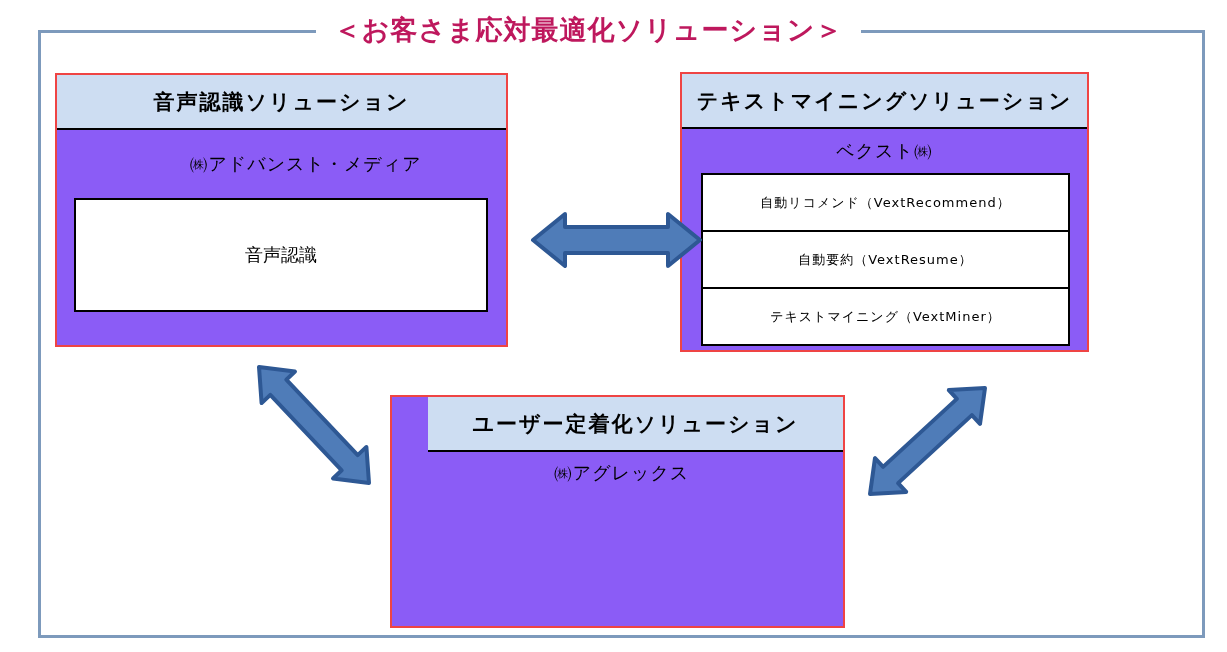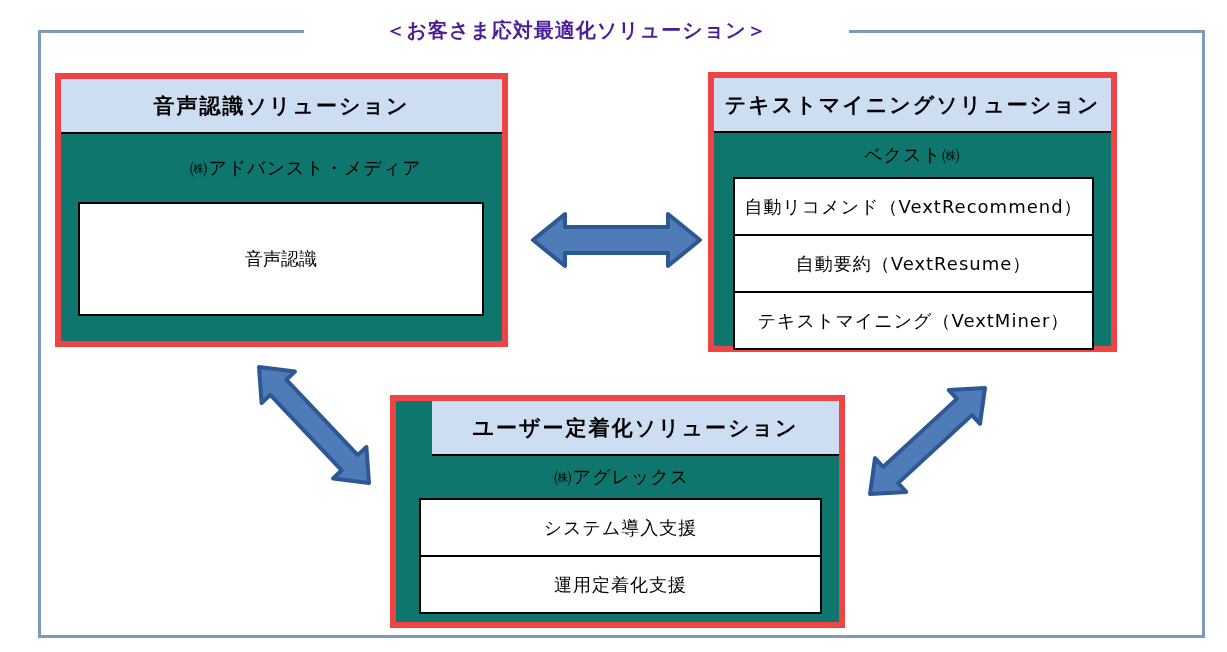--- a/index.html
+++ b/index.html
@@ -9,58 +9,58 @@
     width: 1227px; height: 652px; position: relative; overflow: hidden;
   }
   .canvas { position: absolute; inset: 0; width: 1227px; height: 652px; background: #ffffff; }
 
   
   .outer-frame {
     position: absolute; left: 38px; top: 30px; width: 1167px; height: 608px;
     border: 3px solid #7d9abc; background: transparent;
   }
   .diagram-title {
-    position: absolute; top: 7px; left: 304px; width: 545px; height: 46px;
+    position: absolute; top: 7px; left: 316px; width: 545px; height: 46px;
     background: #ffffff; z-index: 5;
     display: flex; align-items: center; justify-content: center;
-    font-size: 20px; font-weight: bold; color: #4c1d95; letter-spacing: 1px;
+    font-size: 27px; font-weight: bold; color: #be185d; letter-spacing: 1px;
     white-space: nowrap;
   }
 
   
   .sol-box {
-    position: absolute; background: #0f766e; border: 6px solid #ef4444; z-index: 2;
+    position: absolute; background: #8b5cf6; border: 2px solid #ef4444; z-index: 2;
   }
   .sol-box .hdr {
     height: 55px; background: #cdddf2; border-bottom: 2px solid #000000;
     display: flex; align-items: center; justify-content: center;
     font-size: 21px; font-weight: bold; letter-spacing: 2px; color: #000000;
     white-space: nowrap;
   }
   .sol-box .company {
     display: flex; align-items: center; justify-content: center;
     font-size: 18px; color: #000000; letter-spacing: 1px; white-space: nowrap;
   }
   .product-box {
     position: absolute; border: 2px solid #000000; background: #ffffff;
     display: flex; flex-direction: column; align-items: center; justify-content: space-evenly;
     font-size: 18px; color: #000000; text-align: center;
   }
   .row-item {
     border: 2px solid #000000; background: #ffffff; height: 59px; margin-top: -2px;
     display: flex; align-items: center; justify-content: center;
-    font-size: 18px; color: #000000; letter-spacing: 1px; white-space: nowrap;
+    font-size: 13px; color: #000000; letter-spacing: 1px; white-space: nowrap;
   }
   .row-item:first-child { margin-top: 0; }
 
   #voice-box { left: 55px; top: 73px; width: 453px; height: 274px; }
   #voice-box .company { position: absolute; left: 4px; right: 0; top: 57px; height: 64px; padding-left: 44px; }
   #voice-box .product-box { left: 17px; right: 18px; top: 123px; height: 114px; }
 
-  #textmining-box { left: 708px; top: 72px; width: 409px; height: 280px; }
+  #textmining-box { left: 680px; top: 72px; width: 409px; height: 280px; }
   #textmining-box .company { position: absolute; left: 0; right: 0; top: 57px; height: 40px; }
   #textmining-box .rows { position: absolute; left: 19px; right: 17px; top: 99px; }
 
   #useradoption-box { left: 390px; top: 395px; width: 455px; height: 233px; padding-left: 36px; }
   #useradoption-box .company { position: absolute; left: 0; right: 0; top: 57px; height: 38px; margin-left: 8px; }
   #useradoption-box .rows { position: absolute; left: 23px; right: 17px; top: 97px; }
 
   
   svg.arrows {
     position: absolute; left: 0; top: 0; width: 1227px; height: 652px;
@@ -93,24 +93,20 @@
     <div class="rows">
       <div class="row-item">自動リコメンド（VextRecommend）</div>
       <div class="row-item">自動要約（VextResume）</div>
       <div class="row-item">テキストマイニング（VextMiner）</div>
     </div>
   </div>
 
   <div class="sol-box" id="useradoption-box">
     <div class="hdr">ユーザー定着化ソリューション</div>
     <div class="company">㈱アグレックス</div>
-    <div class="rows">
-      <div class="row-item">システム導入支援</div>
-      <div class="row-item">運用定着化支援</div>
-    </div>
   </div>
 
   <svg class="arrows" viewBox="0 0 1227 652" xmlns="http://www.w3.org/2000/svg">
     <polygon points="533,240 565,266 565,253 668,253 668,266 700,240 668,214 668,227 565,227 565,214"></polygon>
     <polygon points="259,367 261.6,403.1 270.3,394.9 341.7,470.3 333,478.5 369,483 366.4,446.9 357.7,455.1 286.3,379.7 295,371.5"></polygon>
     <polygon points="870,494 906.2,491.9 898.1,483.1 971.9,415.1 980,423.9 985,388 948.8,390.1 956.9,398.9 883.1,466.9 875,458.1"></polygon>
   </svg>
 
 </div>
 

